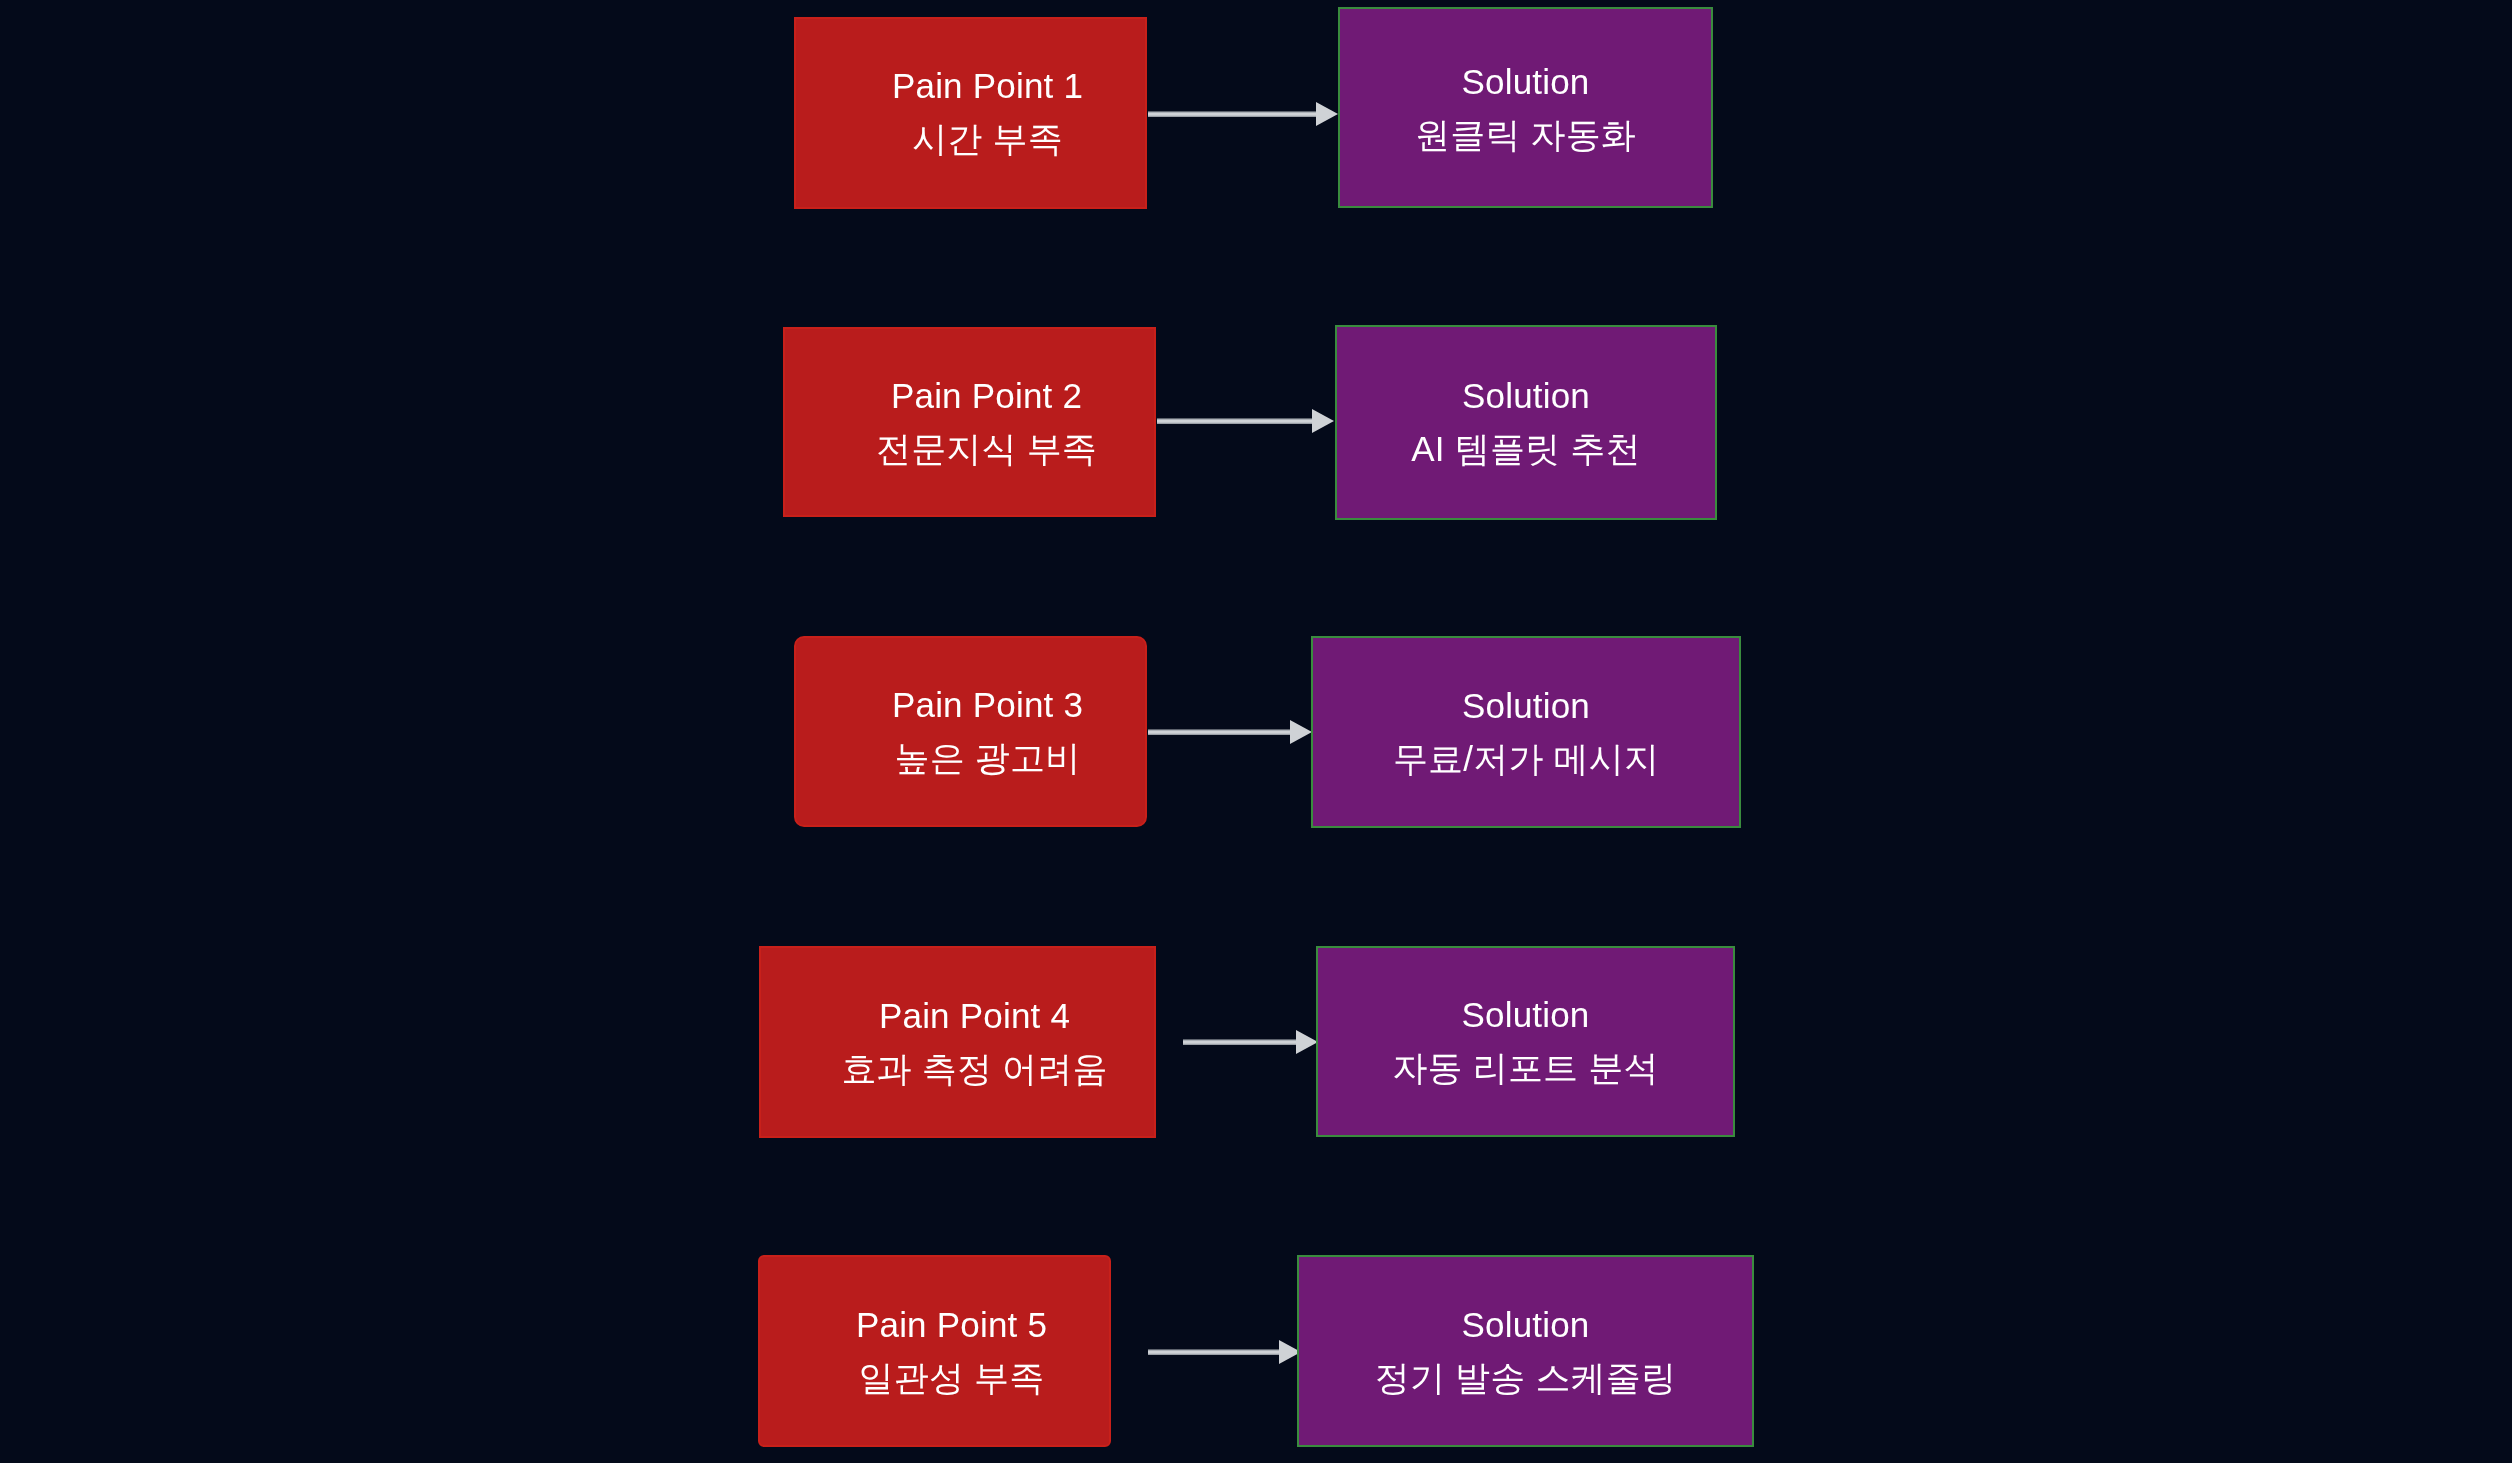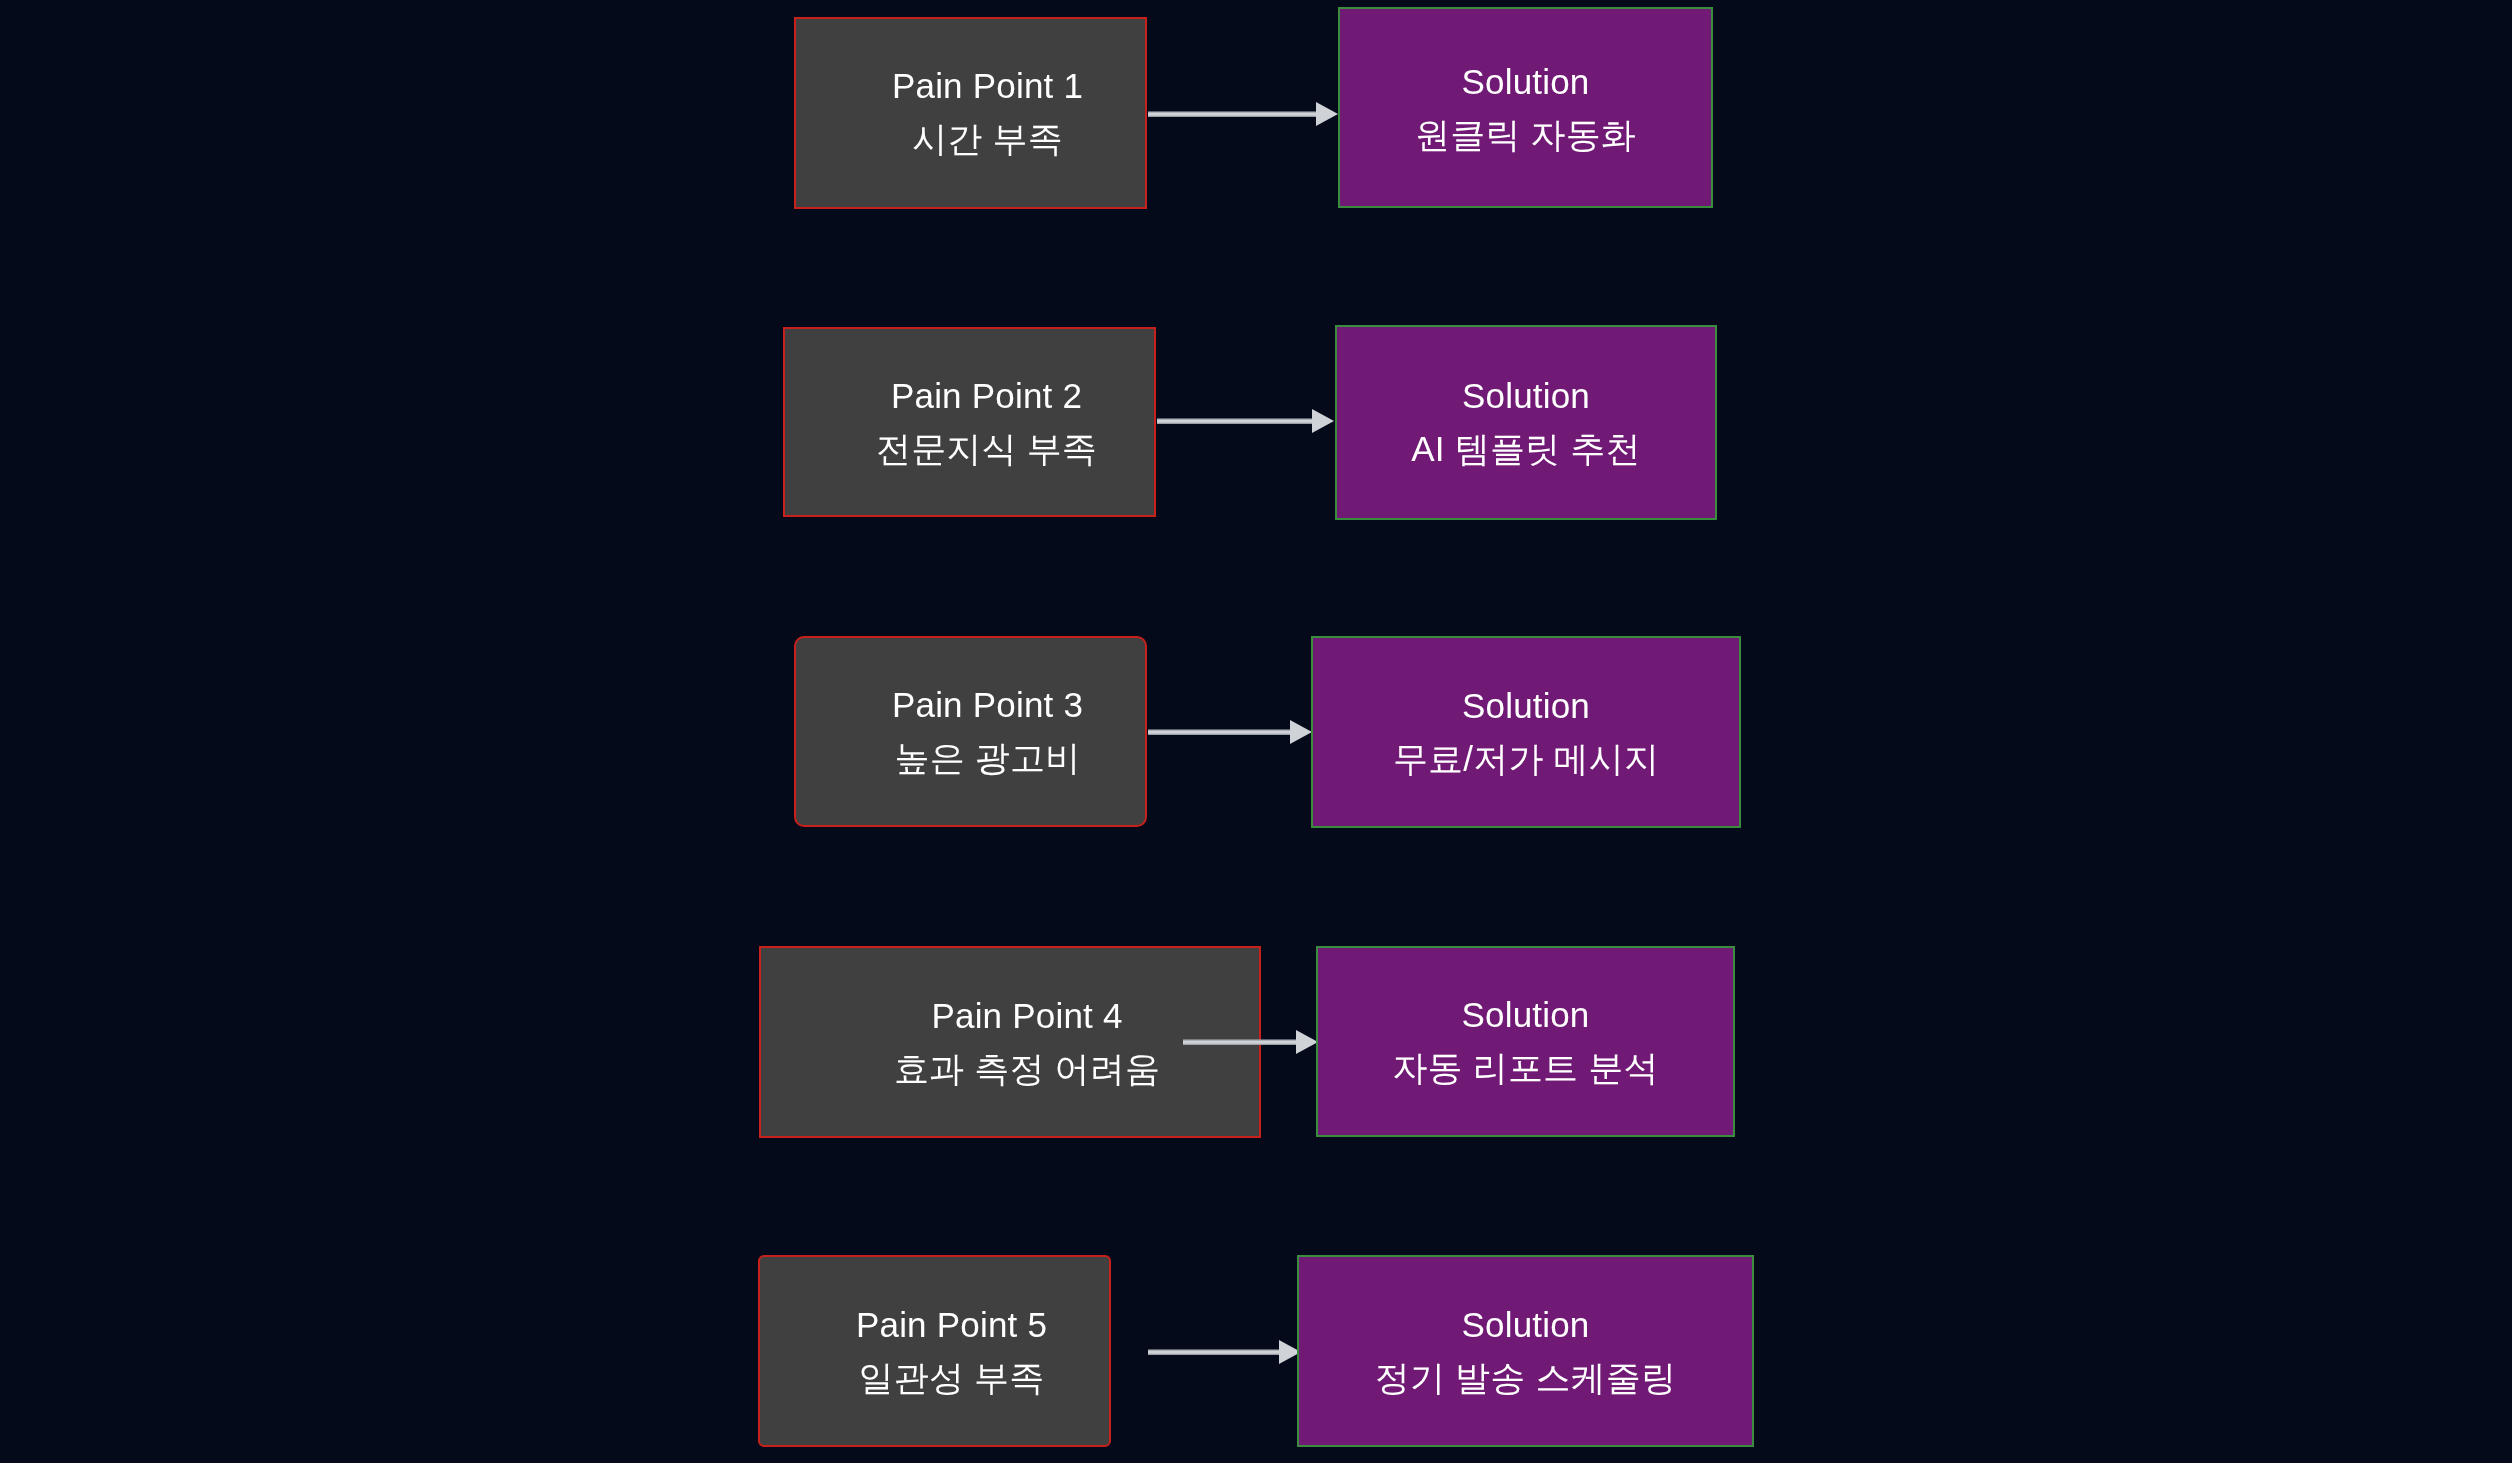--- a/index.html
+++ b/index.html
@@ -39,21 +39,21 @@
     font-weight: 400;
     white-space: nowrap;
   }
   .node .line2 {
     font-size: 35px;
     font-weight: 400;
     white-space: nowrap;
     margin-top: 7.4px;
   }
   .node.pain {
-    background: #404040;
+    background: #b91c1c;
     border: 2.8px solid #c8201a;
     padding-left: 34px;
   }
   .node.solution {
     background: #701a75;
     border: 2.8px solid #3a8c3e;
   }
   .connector {
     position: absolute;
     height: 24px;
@@ -126,21 +126,21 @@
       <div class="shaft" style="width:142px;"></div>
       <div class="head" style="left:142px;"></div>
     </div>
     <div class="node solution" style="left:1311px; top:636px; width:430px; height:192px;">
       <span class="line1">Solution</span>
       <span class="line2">무료/저가 메시지</span>
     </div>
   </div>
 
   <div class="flow-row" style="top:0px; height:222px;">
-    <div class="node pain" style="left:759px; top:946px; width:502px; height:192px;">
+    <div class="node pain" style="left:759px; top:946px; width:397px; height:192px;">
       <span class="line1">Pain Point 4</span>
       <span class="line2">효과 측정 어려움</span>
     </div>
     <div class="connector" style="left:1183px; top:1030px; width:135px;">
       <div class="shaft" style="width:113px;"></div>
       <div class="head" style="left:113px;"></div>
     </div>
     <div class="node solution" style="left:1316px; top:946px; width:419px; height:191px;">
       <span class="line1">Solution</span>
       <span class="line2">자동 리포트 분석</span>

